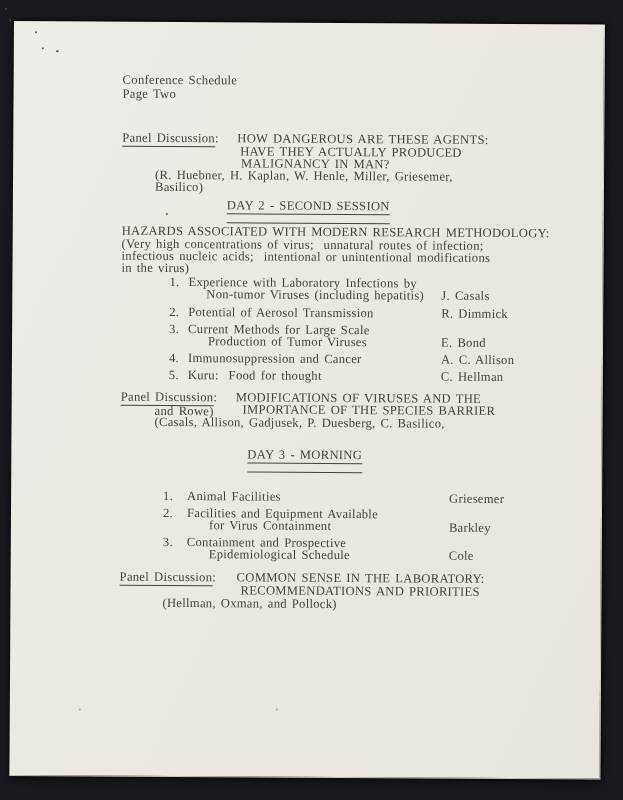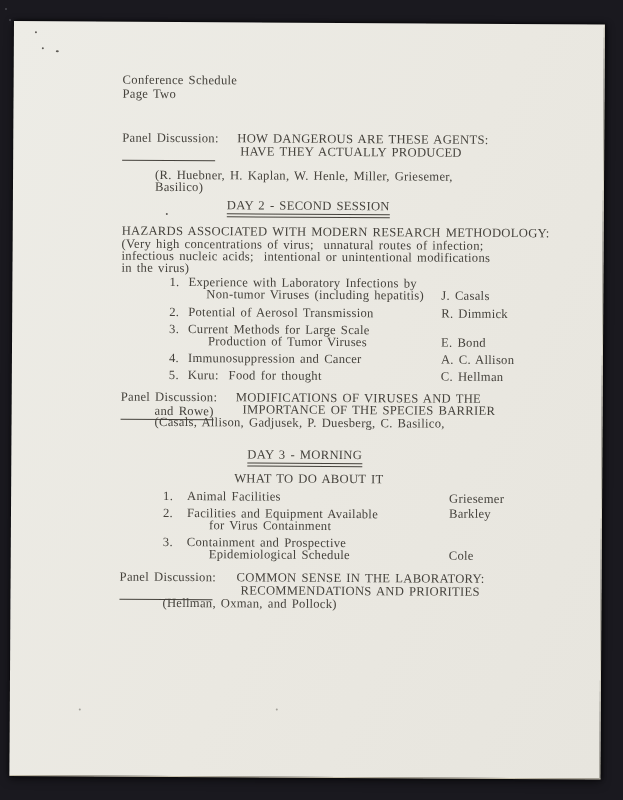--- a/index.html
+++ b/index.html
@@ -34,27 +34,27 @@
     position: absolute;
     white-space: pre;
     font-size: 12.6px;
     line-height: 13px;
     letter-spacing: 0.3px;
     word-spacing: 1.5px;
     color: var(--ink);
   }
   .ul {
     border-bottom: 1px solid var(--ink);
-    padding-bottom: 15px;
+    padding-bottom: 1px;
     display: inline-block;
   }
   .dbl {
     display: inline-block;
     border-bottom: 1px solid var(--ink);
-    padding-bottom: 2px;
+    padding-bottom: 8px;
   }
   .dbl-in {
     display: inline-block;
     border-bottom: 1px solid var(--ink);
     padding-bottom: 1px;
   }
   .speck {
     position: absolute;
     width: 2px;
     height: 2px;
@@ -85,20 +85,21 @@
     <div class="speck" style="left:153px;top:191px"></div>
     <div class="speck" style="left:69px;top:687px;opacity:.5"></div>
     <div class="speck" style="left:266px;top:686px;opacity:.5"></div>
 
     <div class="ln" style="left:109px;top:52px">Conference Schedule</div>
     <div class="ln" style="left:109px;top:66px">Page Two</div>
 
     <div class="ln" style="left:109px;top:110px"><span class="ul">Panel Discussion</span><span>:</span></div>
     <div class="ln" style="left:224px;top:110px">HOW DANGEROUS ARE THESE AGENTS:</div>
     <div class="ln" style="left:227px;top:123px">HAVE THEY ACTUALLY PRODUCED</div>
+    <div class="ln" style="left:228px;top:135px">MALIGNANCY IN MAN?</div>
     <div class="ln" style="left:142px;top:147px">(R. Huebner, H. Kaplan, W. Henle, Miller, Griesemer,</div>
     <div class="ln" style="left:142px;top:159px">Basilico)</div>
 
     <div class="ln" style="left:214px;top:177px"><span class="dbl"><span class="dbl-in">DAY 2 - SECOND SESSION</span></span></div>
 
     <div class="ln" style="left:109px;top:203px">HAZARDS ASSOCIATED WITH MODERN RESEARCH METHODOLOGY:</div>
     <div class="ln" style="left:109px;top:216px">(Very high concentrations of virus;  unnatural routes of infection;</div>
     <div class="ln" style="left:109px;top:228px">infectious nucleic acids;  intentional or unintentional modifications</div>
     <div class="ln" style="left:109px;top:240px">in the virus)</div>
 
@@ -124,30 +125,29 @@
     <div class="ln" style="left:176px;top:347px">Kuru:  Food for thought</div>
     <div class="ln" style="left:429px;top:347px">C. Hellman</div>
 
     <div class="ln" style="left:109px;top:369px"><span class="ul">Panel Discussion</span><span>:</span></div>
     <div class="ln" style="left:224px;top:369px">MODIFICATIONS OF VIRUSES AND THE</div>
     <div class="ln" style="left:231px;top:381px">IMPORTANCE OF THE SPECIES BARRIER</div>
     <div class="ln" style="left:143px;top:394px">(Casals, Allison, Gadjusek, P. Duesberg, C. Basilico,</div>
     <div class="ln" style="left:143px;top:383px">and Rowe)</div>
 
     <div class="ln" style="left:236px;top:426px"><span class="dbl"><span class="dbl-in">DAY 3 - MORNING</span></span></div>
-    <div class="ln" style="left:223px;top:450px">WHAT TO DO ABOUT IT</div>
 
     <div class="ln" style="left:152px;top:468px">1.</div>
     <div class="ln" style="left:176px;top:468px">Animal Facilities</div>
     <div class="ln" style="left:438px;top:469px">Griesemer</div>
 
     <div class="ln" style="left:152px;top:485px">2.</div>
     <div class="ln" style="left:176px;top:485px">Facilities and Equipment Available</div>
     <div class="ln" style="left:198px;top:497px">for Virus Containment</div>
-    <div class="ln" style="left:438px;top:484px">Barkley</div>
+    <div class="ln" style="left:438px;top:498px">Barkley</div>
 
     <div class="ln" style="left:152px;top:514px">3.</div>
     <div class="ln" style="left:176px;top:514px">Containment and Prospective</div>
     <div class="ln" style="left:198px;top:526px">Epidemiological Schedule</div>
     <div class="ln" style="left:438px;top:526px">Cole</div>
 
     <div class="ln" style="left:109px;top:549px"><span class="ul">Panel Discussion</span><span>:</span></div>
     <div class="ln" style="left:226px;top:549px">COMMON SENSE IN THE LABORATORY:</div>
     <div class="ln" style="left:230px;top:562px">RECOMMENDATIONS AND PRIORITIES</div>
     <div class="ln" style="left:152px;top:575px">(Hellman, Oxman, and Pollock)</div>

